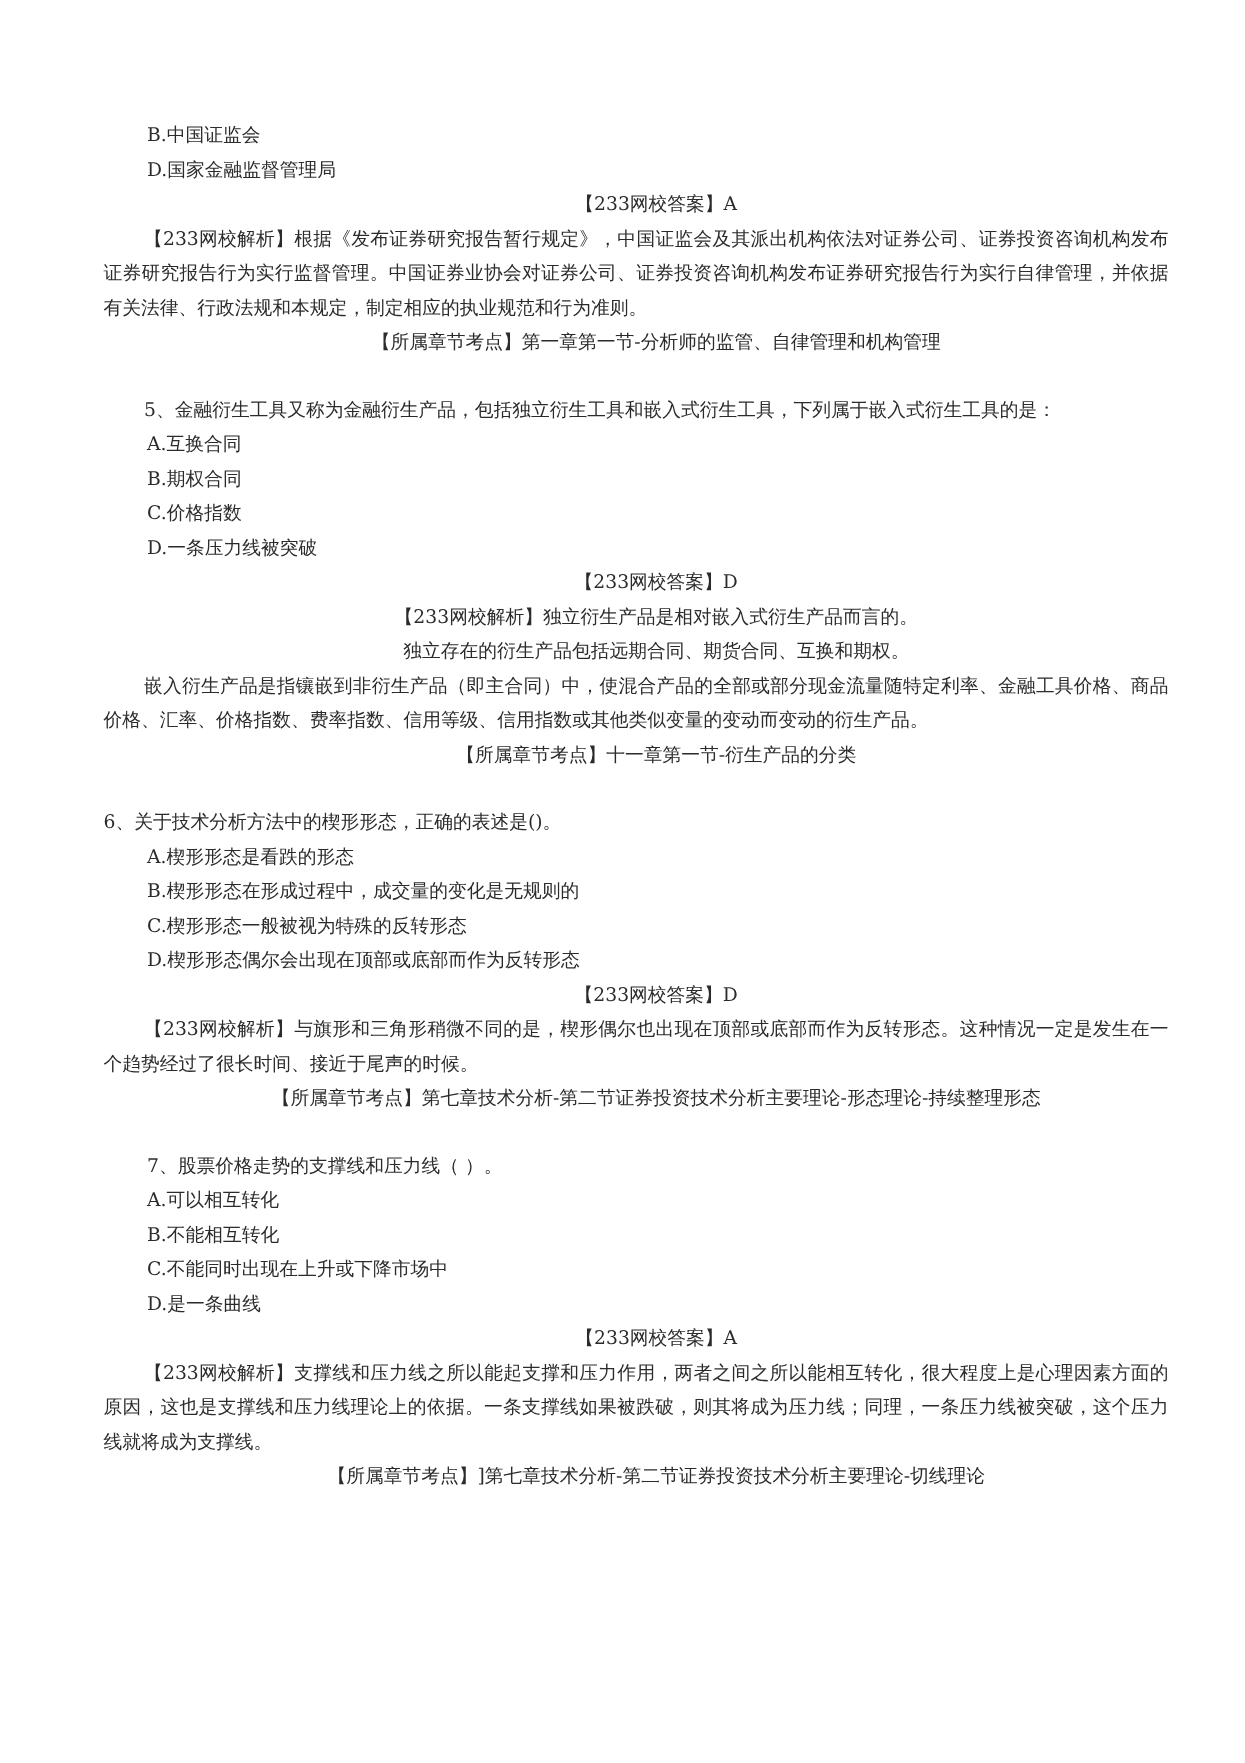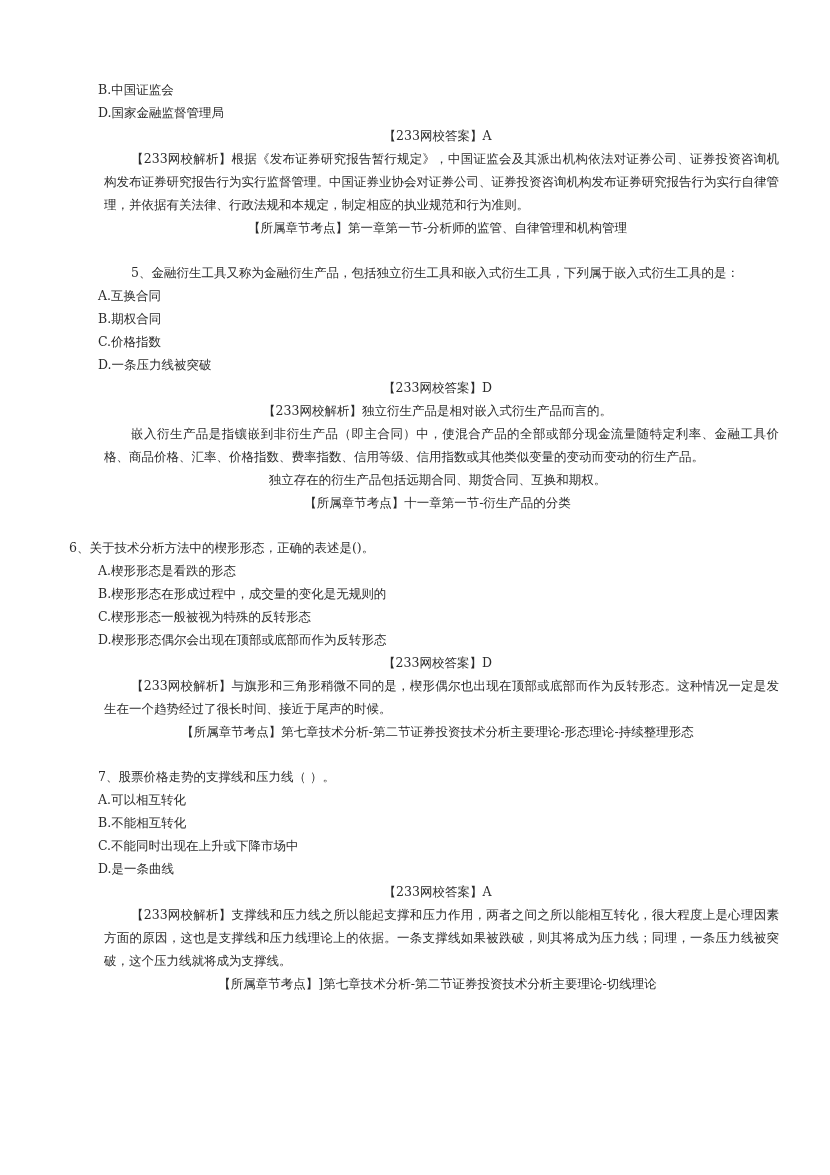--- a/index.html
+++ b/index.html
@@ -2,21 +2,21 @@
 <html><head>
 <meta charset="utf-8">
 <style>
   html, body { margin: 0; padding: 0; background: #ffffff; }
   body { width: 830px; height: 1175px; position: relative; overflow: hidden;
          font-family: "DejaVu Serif", "Liberation Serif", serif; color: #2b2b2b; }
   .page { position: absolute; left: 69px; top: 78px; width: 710px; }
   .line { font-size: 12.5px; line-height: 23px; white-space: nowrap; }
   .ind { padding-left: 29px; }
   .ind2 { padding-left: 27px; text-align: center; }
-  .wrap { white-space: normal; text-align: justify; text-indent: 27px; margin-left: 35px; }
+  .wrap { white-space: normal; text-align: justify; text-indent: 27px; }
   .gap { height: 22px; }
   .q6 .qline { padding-left: 0; }
 </style>
 </head>
 <body>
 
 <div class="page">
 
   <section>
     <div class="line ind">B.中国证监会</div>
@@ -29,22 +29,22 @@
   <div class="gap"></div>
 
   <section>
     <div class="line wrap">5、金融衍生工具又称为金融衍生产品，包括独立衍生工具和嵌入式衍生工具，下列属于嵌入式衍生工具的是：</div>
     <div class="line ind">A.互换合同</div>
     <div class="line ind">B.期权合同</div>
     <div class="line ind">C.价格指数</div>
     <div class="line ind">D.一条压力线被突破</div>
     <div class="line ind2">【233网校答案】D</div>
     <div class="line ind2">【233网校解析】独立衍生产品是相对嵌入式衍生产品而言的。</div>
+    <div class="line ind2">独立存在的衍生产品包括远期合同、期货合同、互换和期权。</div>
     <div class="line wrap">嵌入衍生产品是指镶嵌到非衍生产品（即主合同）中，使混合产品的全部或部分现金流量随特定利率、金融工具价格、商品价格、汇率、价格指数、费率指数、信用等级、信用指数或其他类似变量的变动而变动的衍生产品。</div>
-    <div class="line ind2">独立存在的衍生产品包括远期合同、期货合同、互换和期权。</div>
     <div class="line ind2">【所属章节考点】十一章第一节-衍生产品的分类</div>
   </section>
 
   <div class="gap"></div>
 
   <section class="q6">
     <div class="line qline">6、关于技术分析方法中的楔形形态，正确的表述是()。</div>
     <div class="line ind">A.楔形形态是看跌的形态</div>
     <div class="line ind">B.楔形形态在形成过程中，成交量的变化是无规则的</div>
     <div class="line ind">C.楔形形态一般被视为特殊的反转形态</div>

